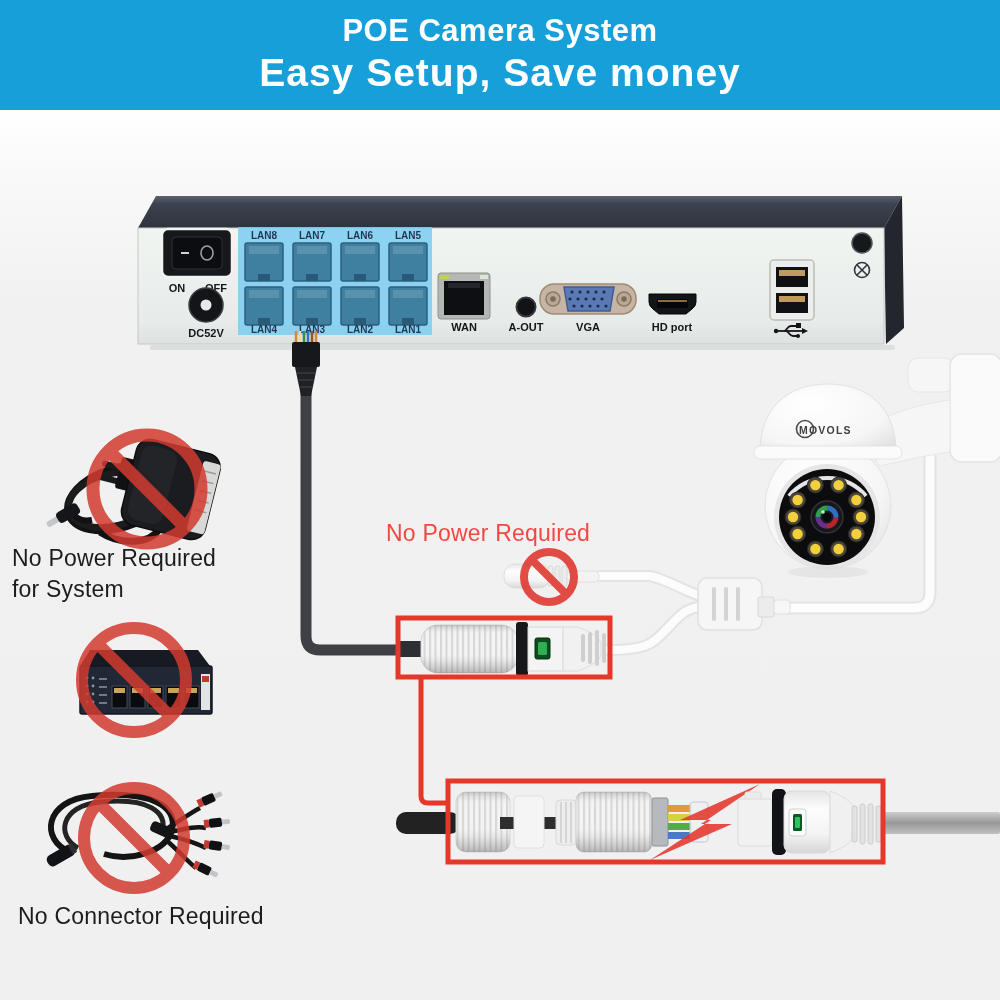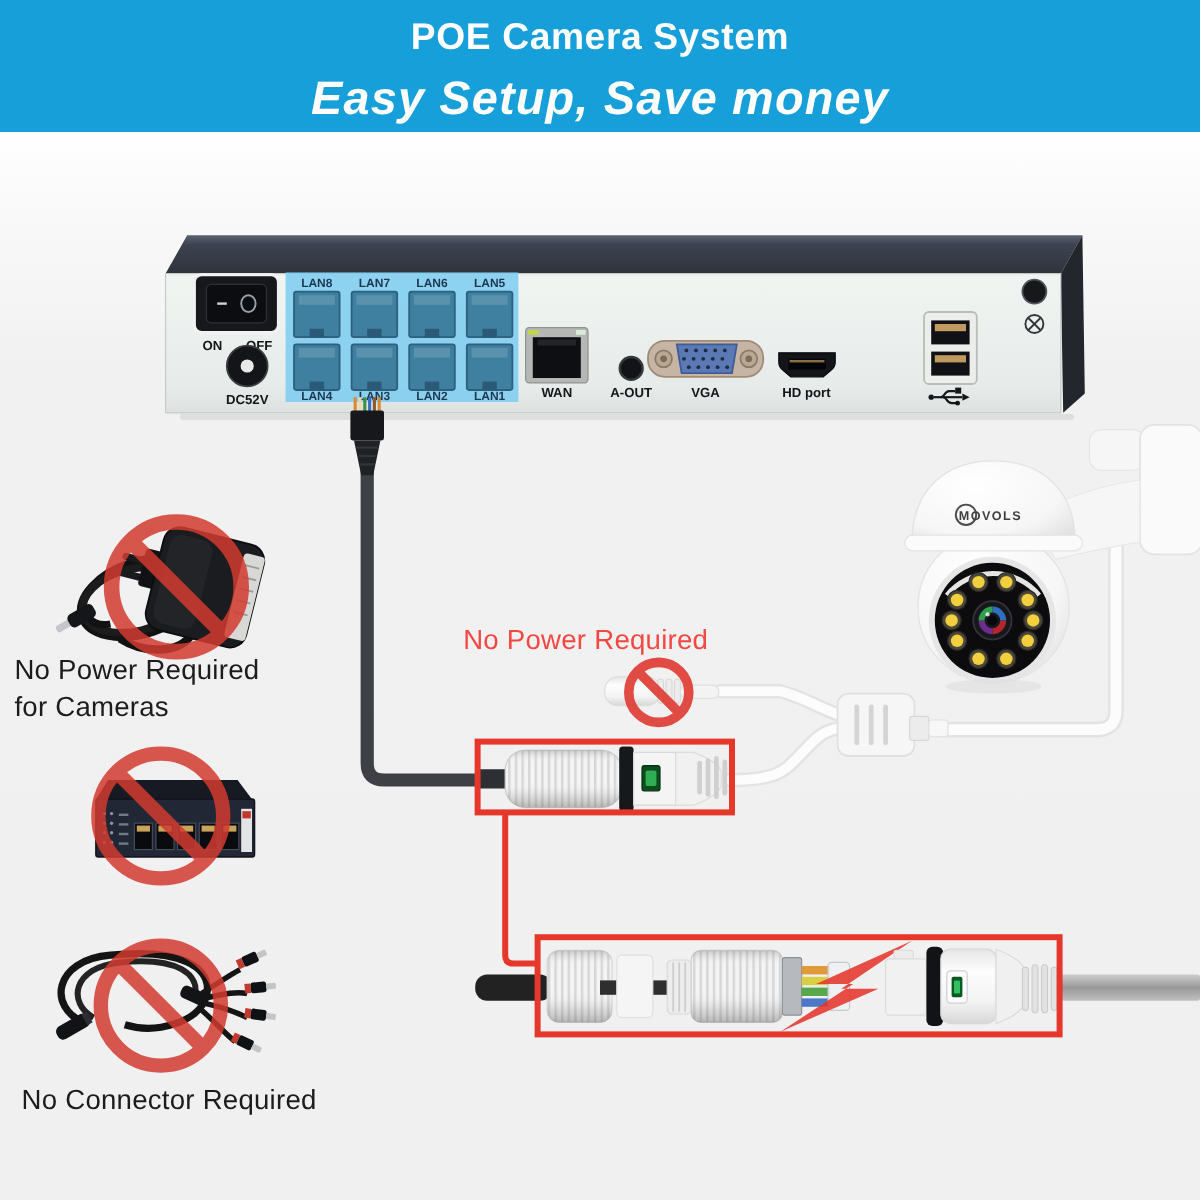--- a/index.html
+++ b/index.html
@@ -3,21 +3,21 @@
 <meta charset="utf-8">
 <style>
   html,body{margin:0;padding:0;background:#fff;}
   #page{position:relative;width:1000px;height:1000px;overflow:hidden;background:#fff;
         font-family:"Liberation Sans",sans-serif;padding-left:33px;}
   .stage{position:absolute;left:0;top:110px;width:1000px;height:890px;z-index:1;
          background:linear-gradient(180deg,#ffffff 0%,#fafafa 6%,#f1f1f2 22%,#f0f0f1 100%);}
   .hdr{position:absolute;left:0;top:0;width:1000px;height:110px;z-index:5;
        background:#169fd9;color:#fff;text-align:center;}
   .hdr .t1{padding-top:14px;font-size:31px;font-weight:600;letter-spacing:.5px;line-height:1.1;}
-  .hdr .t2{font-size:39px;font-weight:700;font-style:italic;letter-spacing:1px;margin-top:13px;}
+  .hdr .t2{font-size:39px;font-weight:700;letter-spacing:1px;margin-top:3px;}
   svg#scene{position:absolute;left:0;top:0;z-index:2;font-family:"Liberation Sans",sans-serif;}
   .ann{position:absolute;z-index:6;color:#1c1c1c;font-size:23px;
        letter-spacing:.2px;line-height:31px;}
   .ann.red{color:#f24842;}
 </style>
 </head>
 <body>
 
 <div id="page">
 
@@ -489,18 +489,18 @@
             <rect x="876" y="806" width="5" height="36" rx="2"></rect>
         </g>
       </g>
       <rect x="882" y="812" width="118" height="22" rx="2" fill="url(#cableGray)"></rect>
     </g>
     <rect x="448" y="781" width="435" height="81" fill="none" stroke="#e6372b" stroke-width="5"></rect>
   </svg>
 
   <div class="ann" style="left:12px;top:543px;width:250px;">
     <div>No Power Required</div>
-    <div>for Cameras</div>
+    <div>for System</div>
   </div>
   <div class="ann" style="left:18px;top:901px;width:250px;">No Connector Required</div>
   <div class="ann red" style="left:386px;top:518px;width:300px;">No Power Required</div>
 
 </div>
 
 </body></html>

